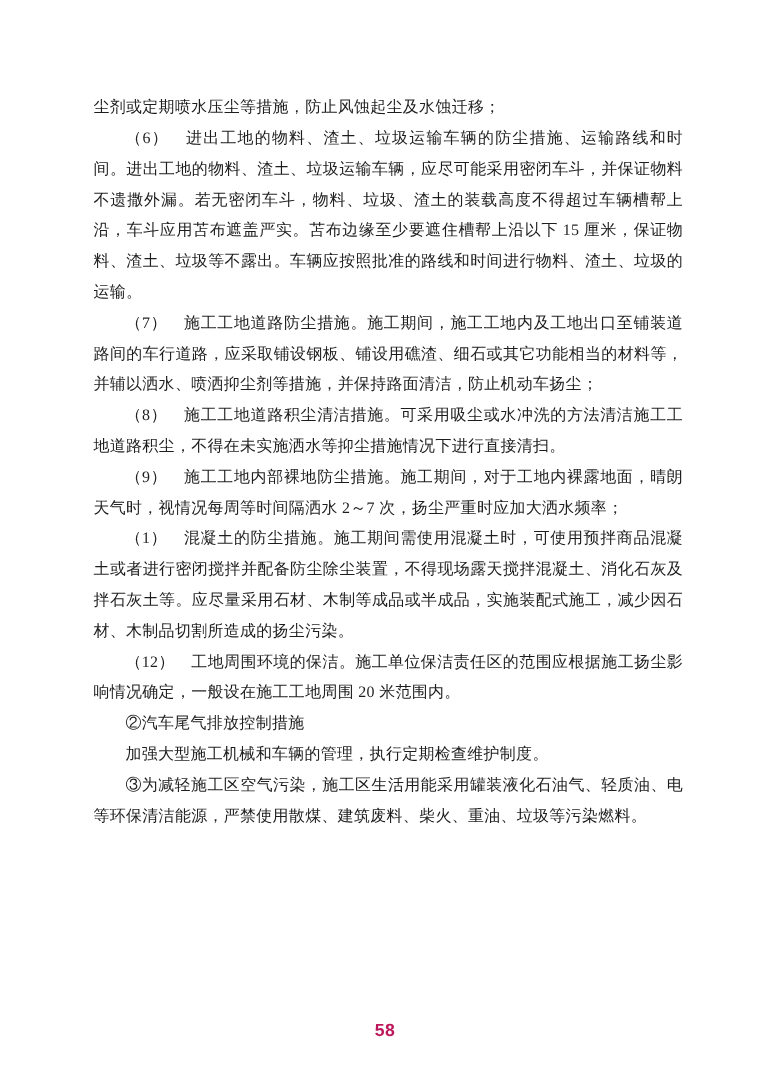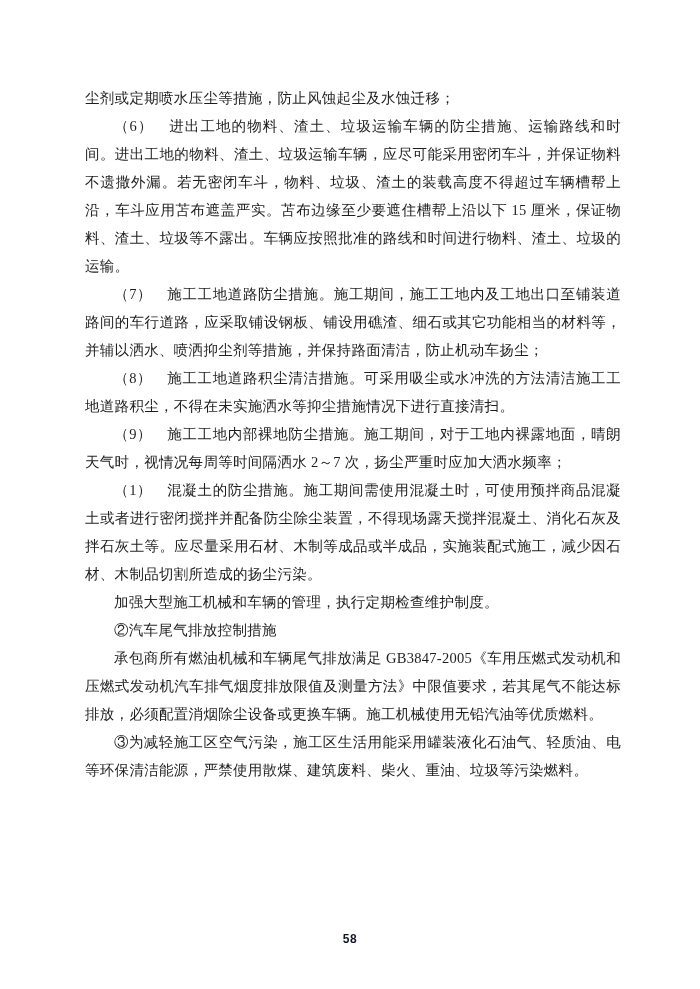--- a/index.html
+++ b/index.html
@@ -40,38 +40,38 @@
   }
   .footer {
     position: absolute;
     bottom: 42px;
     left: 0;
     width: 100%;
     text-align: center;
   }
   .page-number {
     font-family: "Liberation Sans", "DejaVu Sans", sans-serif;
-    font-size: 12px;
+    font-size: 16px;
     font-weight: 600;
-    color: #0f172a;
+    color: #be185d;
     letter-spacing: 0.5px;
   }
 </style>
 </head>
 <body>
 
 <div class="page">
   <div class="content">
     <p class="para no-indent">尘剂或定期喷水压尘等措施，防止风蚀起尘及水蚀迁移；</p>
     <p class="para">（6）　进出工地的物料、渣土、垃圾运输车辆的防尘措施、运输路线和时间。进出工地的物料、渣土、垃圾运输车辆，应尽可能采用密闭车斗，并保证物料不遗撒外漏。若无密闭车斗，物料、垃圾、渣土的装载高度不得超过车辆槽帮上沿，车斗应用苫布遮盖严实。苫布边缘至少要遮住槽帮上沿以下 15 厘米，保证物料、渣土、垃圾等不露出。车辆应按照批准的路线和时间进行物料、渣土、垃圾的运输。</p>
     <p class="para">（7）　施工工地道路防尘措施。施工期间，施工工地内及工地出口至铺装道路间的车行道路，应采取铺设钢板、铺设用礁渣、细石或其它功能相当的材料等，并辅以洒水、喷洒抑尘剂等措施，并保持路面清洁，防止机动车扬尘；</p>
     <p class="para">（8）　施工工地道路积尘清洁措施。可采用吸尘或水冲洗的方法清洁施工工地道路积尘，不得在未实施洒水等抑尘措施情况下进行直接清扫。</p>
     <p class="para">（9）　施工工地内部裸地防尘措施。施工期间，对于工地内裸露地面，晴朗天气时，视情况每周等时间隔洒水 2～7 次，扬尘严重时应加大洒水频率；</p>
     <p class="para">（1）　混凝土的防尘措施。施工期间需使用混凝土时，可使用预拌商品混凝土或者进行密闭搅拌并配备防尘除尘装置，不得现场露天搅拌混凝土、消化石灰及拌石灰土等。应尽量采用石材、木制等成品或半成品，实施装配式施工，减少因石材、木制品切割所造成的扬尘污染。</p>
+    <p class="para">（12）　工地周围环境的保洁。施工单位保洁责任区的范围应根据施工扬尘影响情况确定，一般设在施工工地周围 20 米范围内。</p>
+    <p class="para">②汽车尾气排放控制措施</p>
     <p class="para">加强大型施工机械和车辆的管理，执行定期检查维护制度。</p>
-    <p class="para">②汽车尾气排放控制措施</p>
-    <p class="para">承包商所有燃油机械和车辆尾气排放满足 GB3847-2005《车用压燃式发动机和压燃式发动机汽车排气烟度排放限值及测量方法》中限值要求，若其尾气不能达标排放，必须配置消烟除尘设备或更换车辆。施工机械使用无铅汽油等优质燃料。</p>
     <p class="para">③为减轻施工区空气污染，施工区生活用能采用罐装液化石油气、轻质油、电等环保清洁能源，严禁使用散煤、建筑废料、柴火、重油、垃圾等污染燃料。</p>
   </div>
   <div class="footer">
     <span class="page-number">58</span>
   </div>
 </div>
 
 </body></html>

